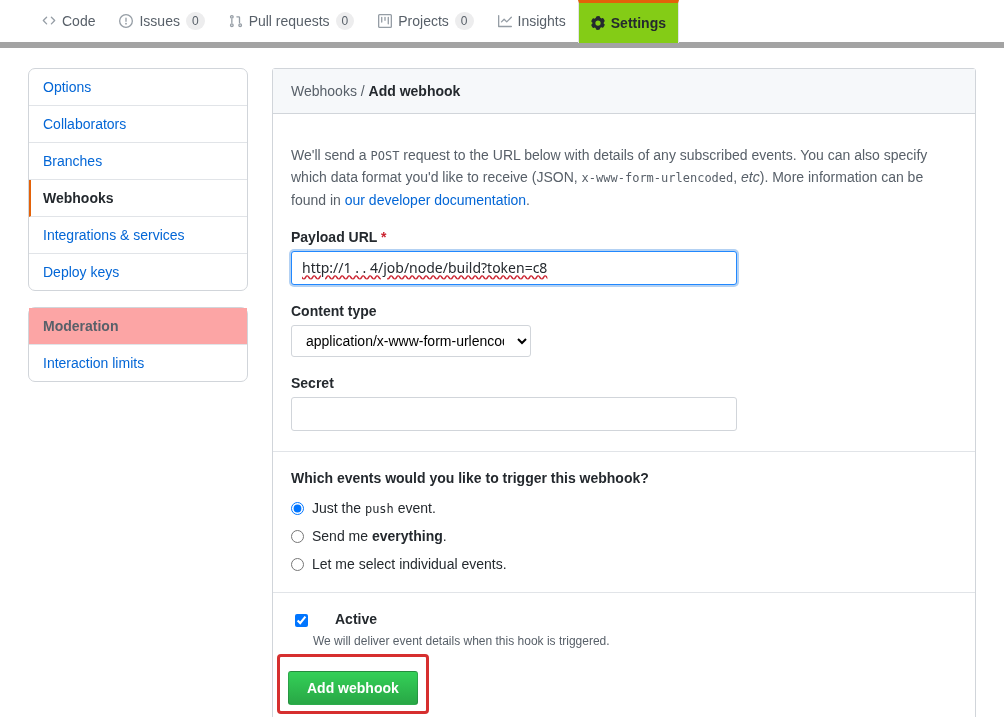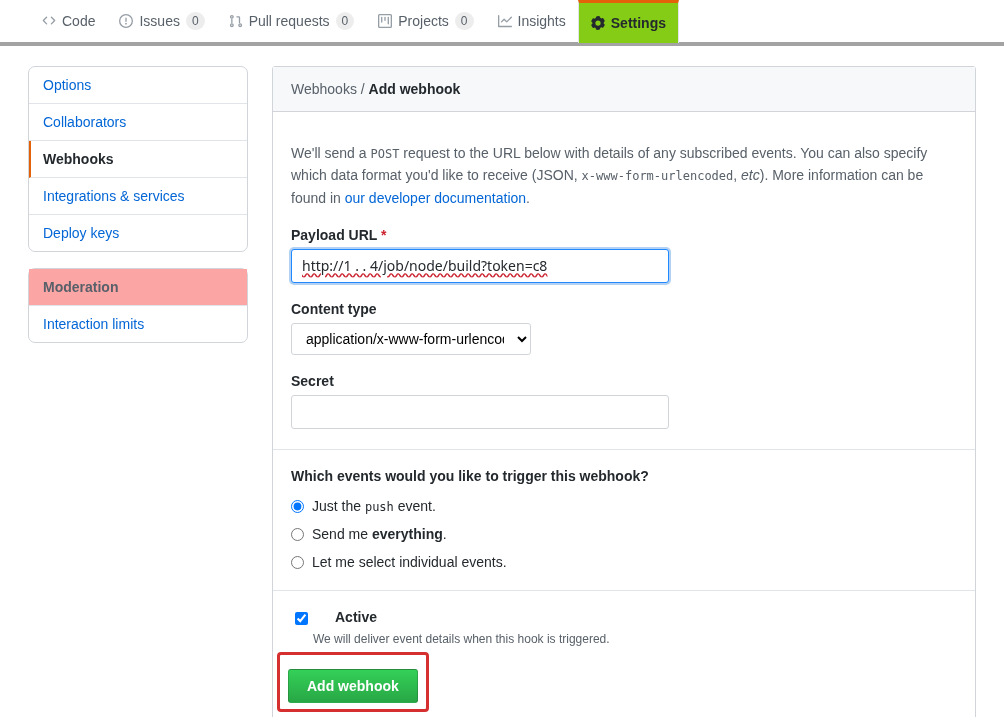--- a/index.html
+++ b/index.html
@@ -1,17 +1,17 @@
 <!DOCTYPE html>
 <html><head>
   <meta charset="utf-8">
   <style>
     * { box-sizing: border-box; }
     body { margin: 0; font-family: -apple-system, BlinkMacSystemFont, "Segoe UI", Helvetica, Arial, sans-serif; font-size: 14px; color: #24292e; background: #fff; }
-    .topnav { border-bottom: 4px solid #a3a3a3; display: flex; padding: 0 30px; }
+    .topnav { border-bottom: 6px solid #a3a3a3; display: flex; padding: 0 30px; }
     .topnav .tab { display: flex; align-items: center; padding: 12px 12px; color: #586069; cursor: pointer; gap: 6px; }
     .topnav .tab.active { border-top: 3px solid #e36209; border-left: 1px solid #e1e4e8; border-right: 1px solid #e1e4e8; background: #84cc16; margin-bottom: -1px; color: #24292e; font-weight: 600; }
     .topnav .tab .counter { background: rgba(27,31,35,0.08); border-radius: 20px; padding: 2px 6px; font-size: 12px; color: #586069; }
     .topnav .tab svg { width: 14px; height: 14px; fill: #959da5; }
     .topnav .tab.active svg { fill: #24292e; }
     .container { display: flex; gap: 24px; padding: 20px 28px; }
     .sidebar { width: 220px; }
     .menu { border: 1px solid #d1d5da; border-radius: 7px; margin-bottom: 16px; }
     .menu-item { display: block; padding: 10px 14px; border-bottom: 1px solid #e1e4e8; color: #0366d6; cursor: pointer; }
     .menu-item:last-child { border-bottom: none; }
@@ -21,21 +21,21 @@
     .panel { border: 1px solid #d1d5da; border-radius: 3px; }
     .panel-header { background: #f6f8fa; padding: 14px 18px; border-bottom: 1px solid #d1d5da; color: #586069; }
     .panel-header .crumb-active { color: #24292e; font-weight: 600; }
     .panel-body { padding: 16px 18px; }
     .desc { color: #586069; line-height: 1.6; margin-bottom: 18px; }
     .desc a { color: #0366d6; text-decoration: none; }
     .desc code { font-family: SFMono-Regular, Consolas, monospace; font-size: 12px; }
     .form-group { margin: 10px 0 18px; }
     .form-label { display: block; font-weight: 600; margin-bottom: 6px; color: #24292e; }
     .required { color: #cb2431; }
-    .form-control { width: 378px; padding: 6px 10px; border: 1px solid #d1d5da; border-radius: 3px; font-size: 14px; line-height: 20px; }
+    .form-control { width: 446px; padding: 6px 10px; border: 1px solid #d1d5da; border-radius: 3px; font-size: 14px; line-height: 20px; }
     .form-control.focused { border: 1px solid #2188ff; box-shadow: 0 0 0 2px rgba(3,102,214,0.3); outline: none; }
     .url-text { font-family: system-ui; text-decoration: underline; text-decoration-color: #cb2431; text-decoration-style: wavy; }
     select.form-control { width: 240px; background: #fff; }
     .section-divider { border-top: 1px solid #e1e4e8; margin: 20px -18px 18px; }
     .events-title { font-weight: 600; margin-bottom: 14px; }
     .radio-row { display: flex; align-items: center; gap: 8px; margin: 12px 0; color: #24292e; }
     .radio-row input[type="radio"] { margin: 0; }
     .radio-row code { font-family: SFMono-Regular, Consolas, monospace; font-size: 12px; }
     .bold { font-weight: 600; }
     .checkbox-row { display: flex; align-items: flex-start; gap: 24px; }
@@ -87,20 +87,21 @@
       </svg>
     <span>Settings</span>
   </div>
 </div>
 
 <div class="container">
   <div class="sidebar">
     <div class="menu">
       <div class="menu-item">Options</div>
       <div class="menu-item">Collaborators</div>
+      <div class="menu-item">Branches</div>
       <div class="menu-item current">Webhooks</div>
       <div class="menu-item">Integrations &amp; services</div>
       <div class="menu-item">Deploy keys</div>
     </div>
     <div class="menu">
       <div class="menu-header">Moderation</div>
       <div class="menu-item">Interaction limits</div>
     </div>
   </div>
 

